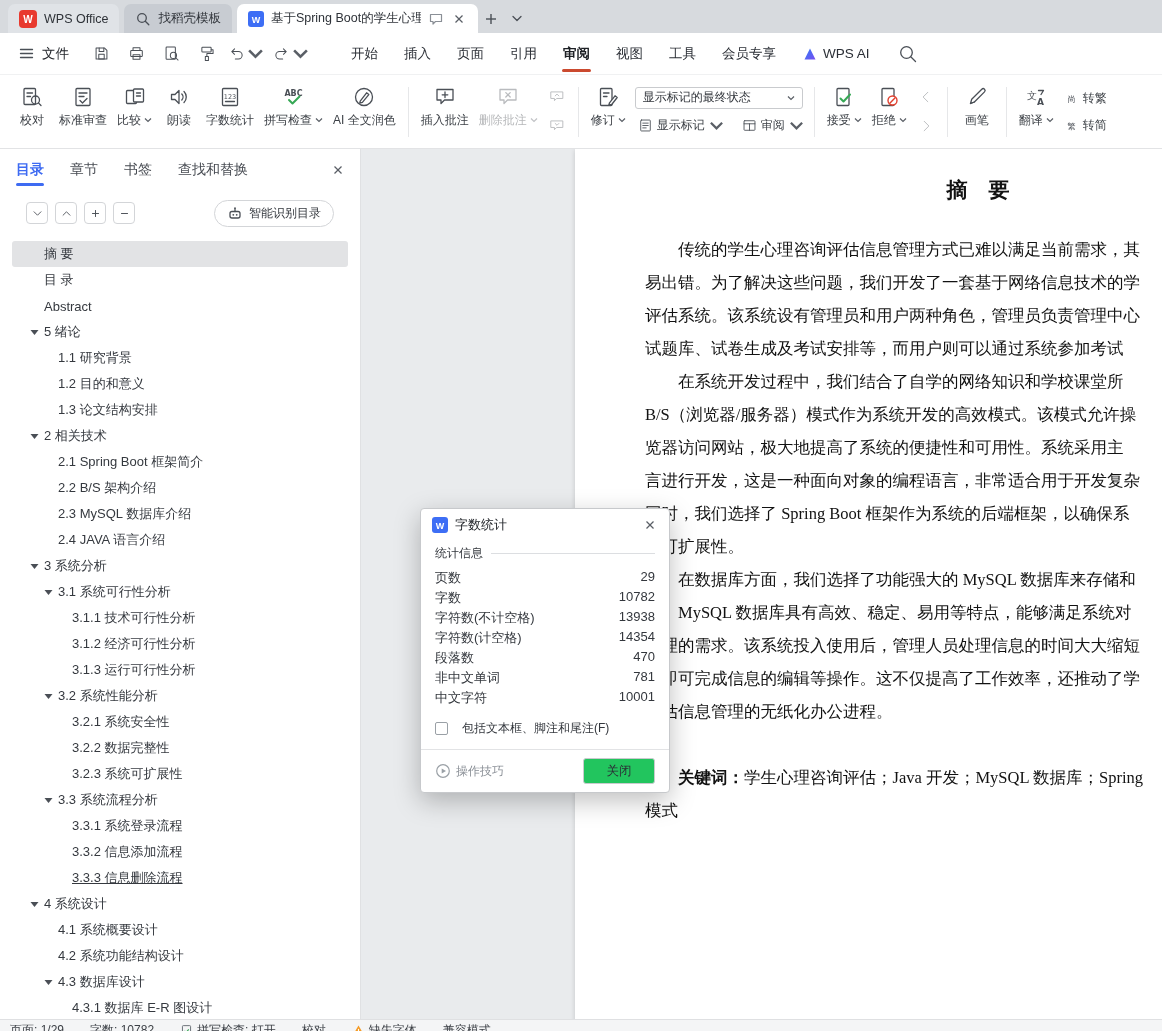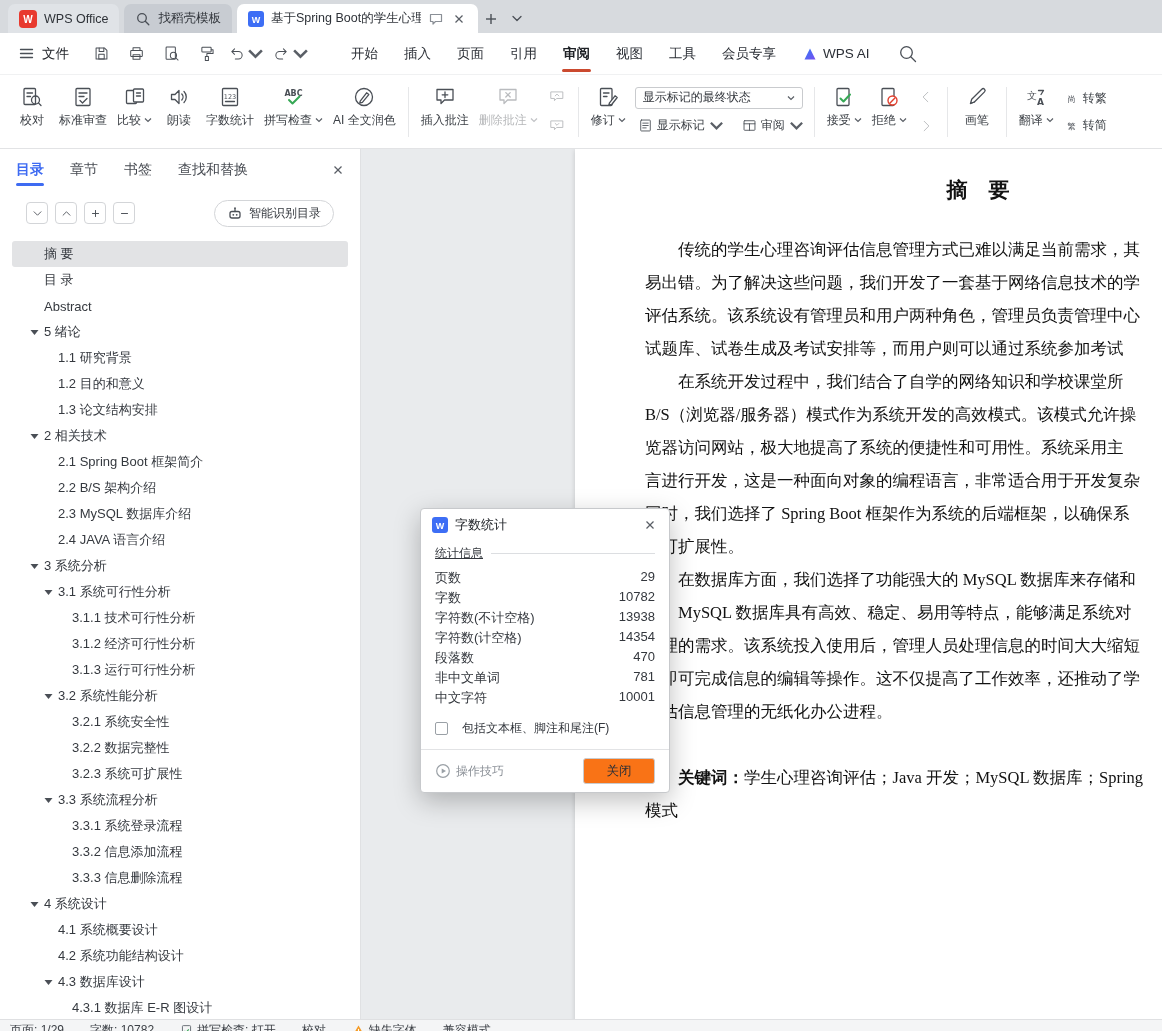--- a/index.html
+++ b/index.html
@@ -70,28 +70,28 @@
   .doc-line{height:33px;white-space:nowrap;}
   .doc-line.indent{text-indent:2em;}
   .doc-line .kw{font-weight:bold;}
   .hmark{position:absolute;left:270px;top:30px;display:flex;align-items:center;gap:7px;color:#9aa0a6;font-size:11px;}
 
   
   .dialog{position:absolute;left:420px;top:508px;width:250px;background:#fff;border:1px solid #c7c9cc;border-radius:4px;box-shadow:0 8px 26px rgba(0,0,0,.25);z-index:50;box-sizing:border-box;}
   .dlg-title{height:32px;display:flex;align-items:center;padding:0 11px;gap:7px;font-size:13px;color:#23262b;}
   .dlg-close{margin-left:auto;display:flex;align-items:center;}
   .dlg-body{padding:2px 14px 0 14px;}
-  .dlg-grouplabel{display:flex;align-items:center;gap:8px;font-size:12px;color:#33373d;margin:2px 0 7px 0;text-decoration:underline;}
+  .dlg-grouplabel{display:flex;align-items:center;gap:8px;font-size:12px;color:#33373d;margin:2px 0 7px 0;}
   .dlg-grouplabel::after{content:"";flex:1;height:1px;background:#dcdee1;}
   .dlg-row{display:flex;justify-content:space-between;align-items:flex-start;font-size:13px;color:#33373d;height:20px;}
   .dlg-check{display:flex;align-items:center;gap:14px;font-size:12px;color:#33373d;margin:11px 0 12px 0;}
   .checkbox{width:13px;height:13px;border:1px solid #9aa0a6;border-radius:2px;background:#fff;flex:none;box-sizing:border-box;}
   .dlg-footer{border-top:1px solid #e2e3e5;height:42px;display:flex;align-items:center;padding:0 14px;}
   .tips{display:flex;align-items:center;gap:5px;font-size:12px;color:#8a8f96;}
-  .close-btn{margin-left:auto;width:72px;height:26px;background:#f97316;border:1px solid #c9cbce;border-radius:3px;font-size:12.5px;color:#2b2f36;display:flex;align-items:center;justify-content:center;box-sizing:border-box;}
+  .close-btn{margin-left:auto;width:72px;height:26px;background:#22c55e;border:1px solid #c9cbce;border-radius:3px;font-size:12.5px;color:#2b2f36;display:flex;align-items:center;justify-content:center;box-sizing:border-box;}
 
   
   .statusbar{position:absolute;left:0;top:1019px;width:100%;height:22px;background:#f4f5f6;border-top:1px solid #dfe0e2;display:flex;align-items:center;padding:0 10px;gap:26px;font-size:12px;color:#3c4046;box-sizing:border-box;z-index:10;}
   .sb-item{display:flex;align-items:center;gap:4px;white-space:nowrap;}
   .sb-item svg{width:13px;height:13px;}
 </style>
 </head>
 <body>
 
 <div class="app">
@@ -776,21 +776,21 @@
           <span>3.3 系统流程分析</span>
         </div>
         <div class="toc-item" style="padding-left: 46px;">
           <span class="trislot"></span>
           <span>3.3.1 系统登录流程</span>
         </div>
         <div class="toc-item" style="padding-left: 46px;">
           <span class="trislot"></span>
           <span>3.3.2 信息添加流程</span>
         </div>
-        <div class="toc-item" style="padding-left: 46px;">
+        <div class="toc-item" style="padding-left: 46px; text-decoration: underline;">
           <span class="trislot"></span>
           <span>3.3.3 信息删除流程</span>
         </div>
         <div class="toc-item" style="padding-left: 18px;">
           <span class="trislot">
             <svg width="9" height="7" viewBox="0 0 9 7">
               <path d="M0.5 1 L8.5 1 L4.5 6 Z" fill="#4a4f56"></path>
             </svg>
           </span>
           <span>4 系统设计</span>

